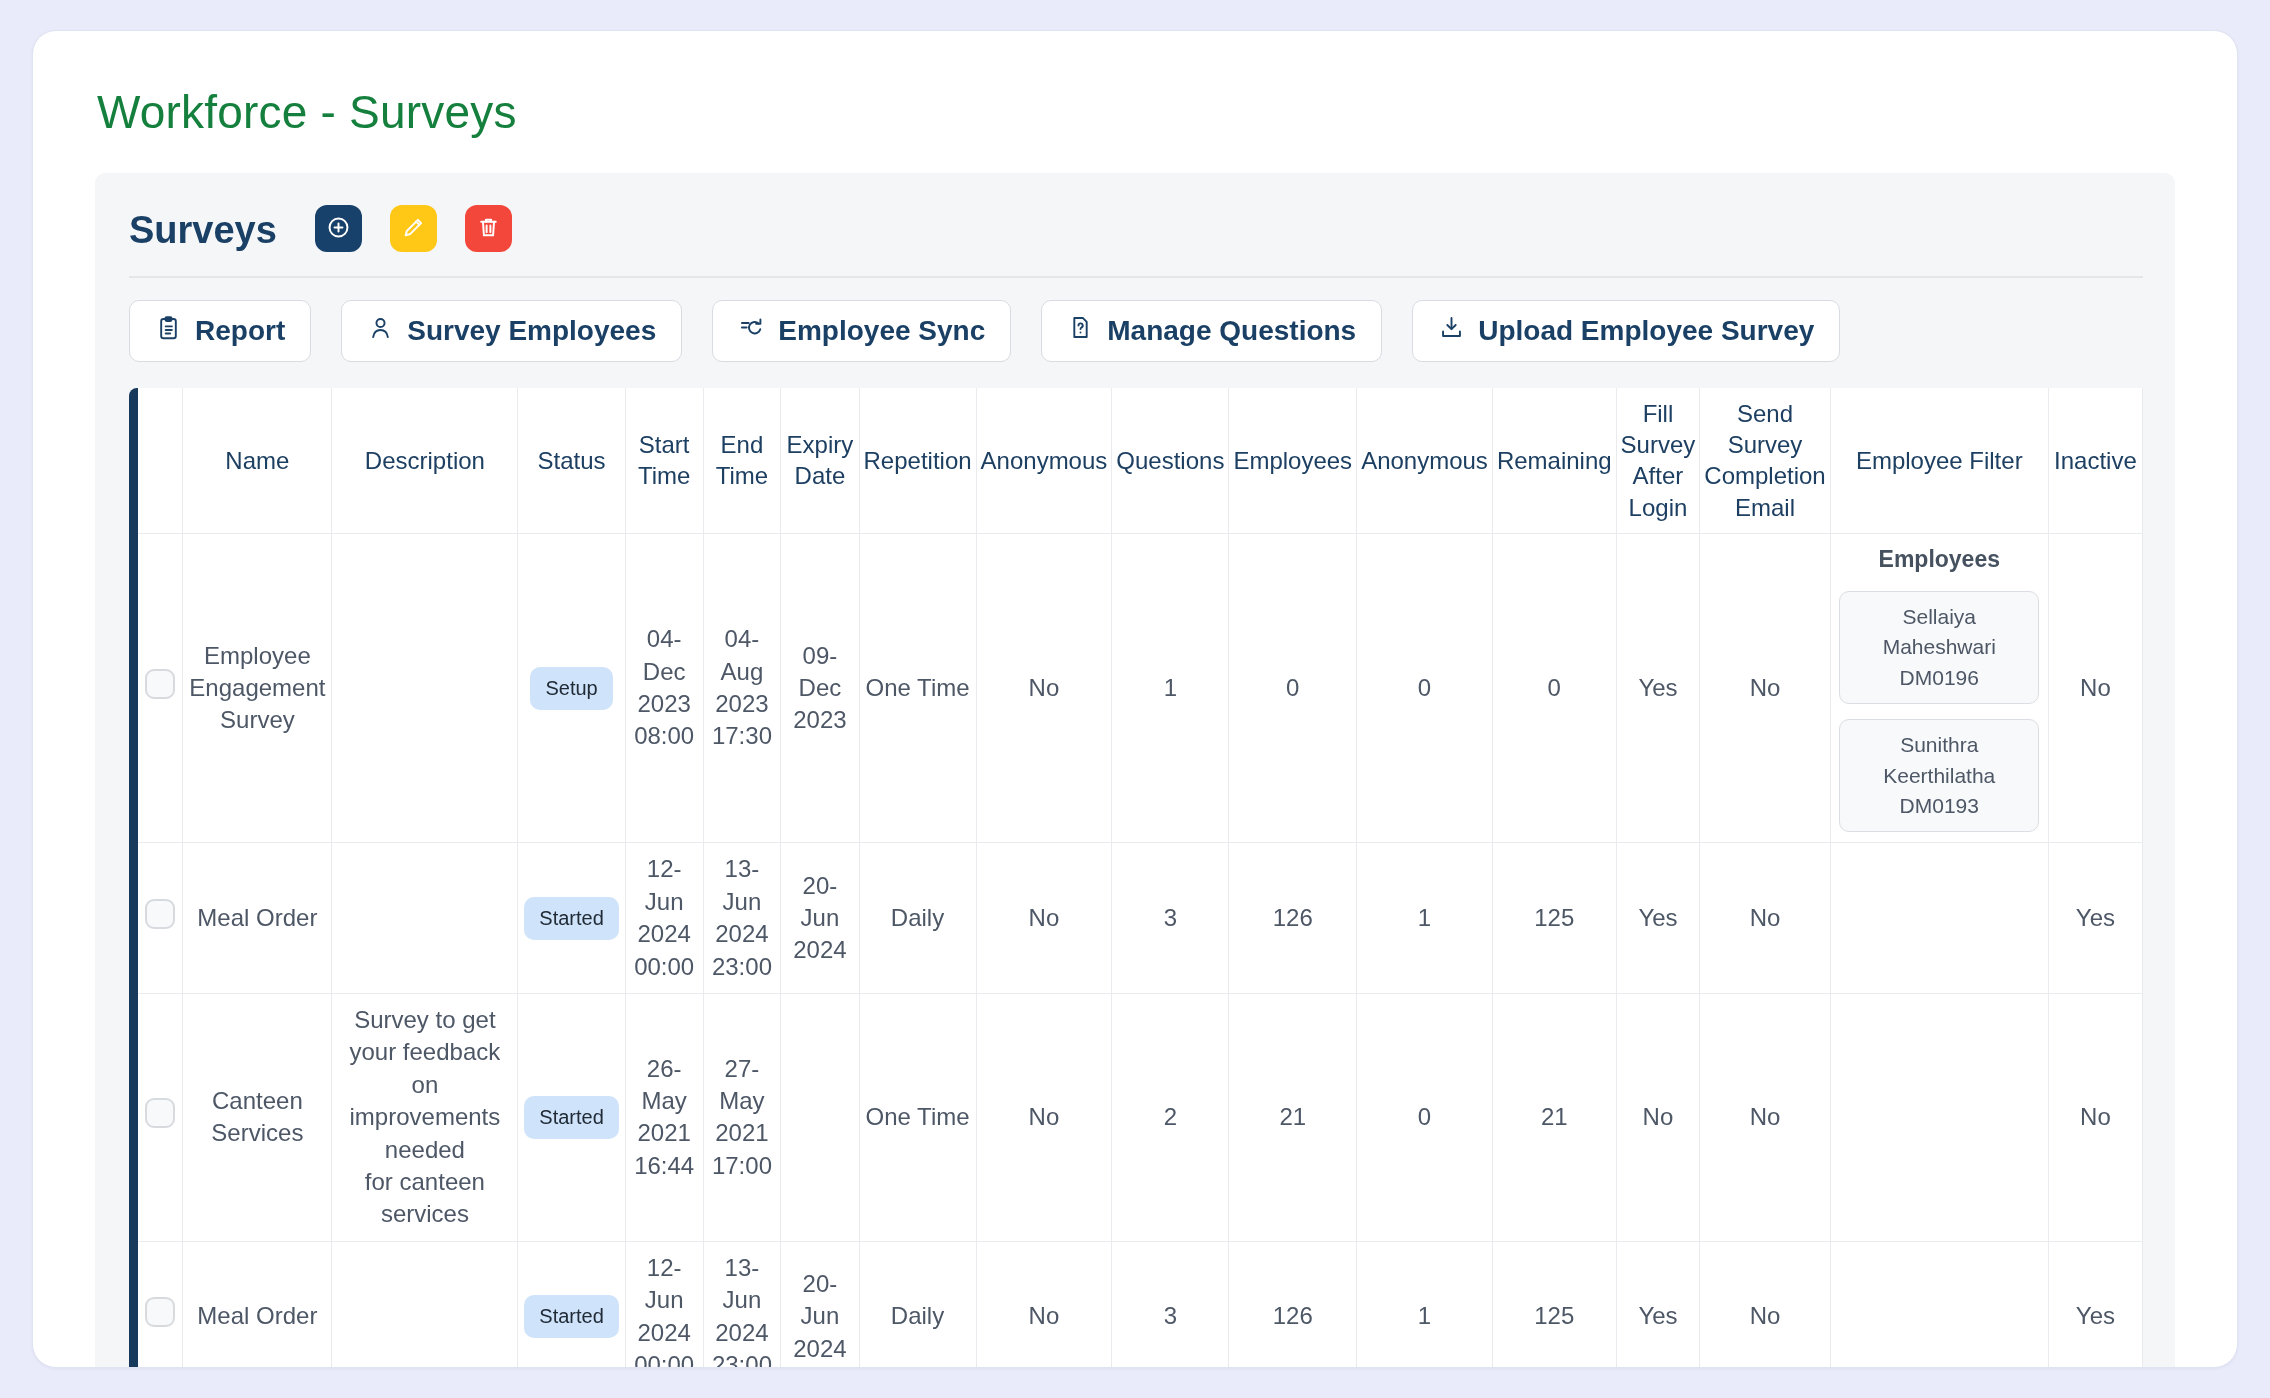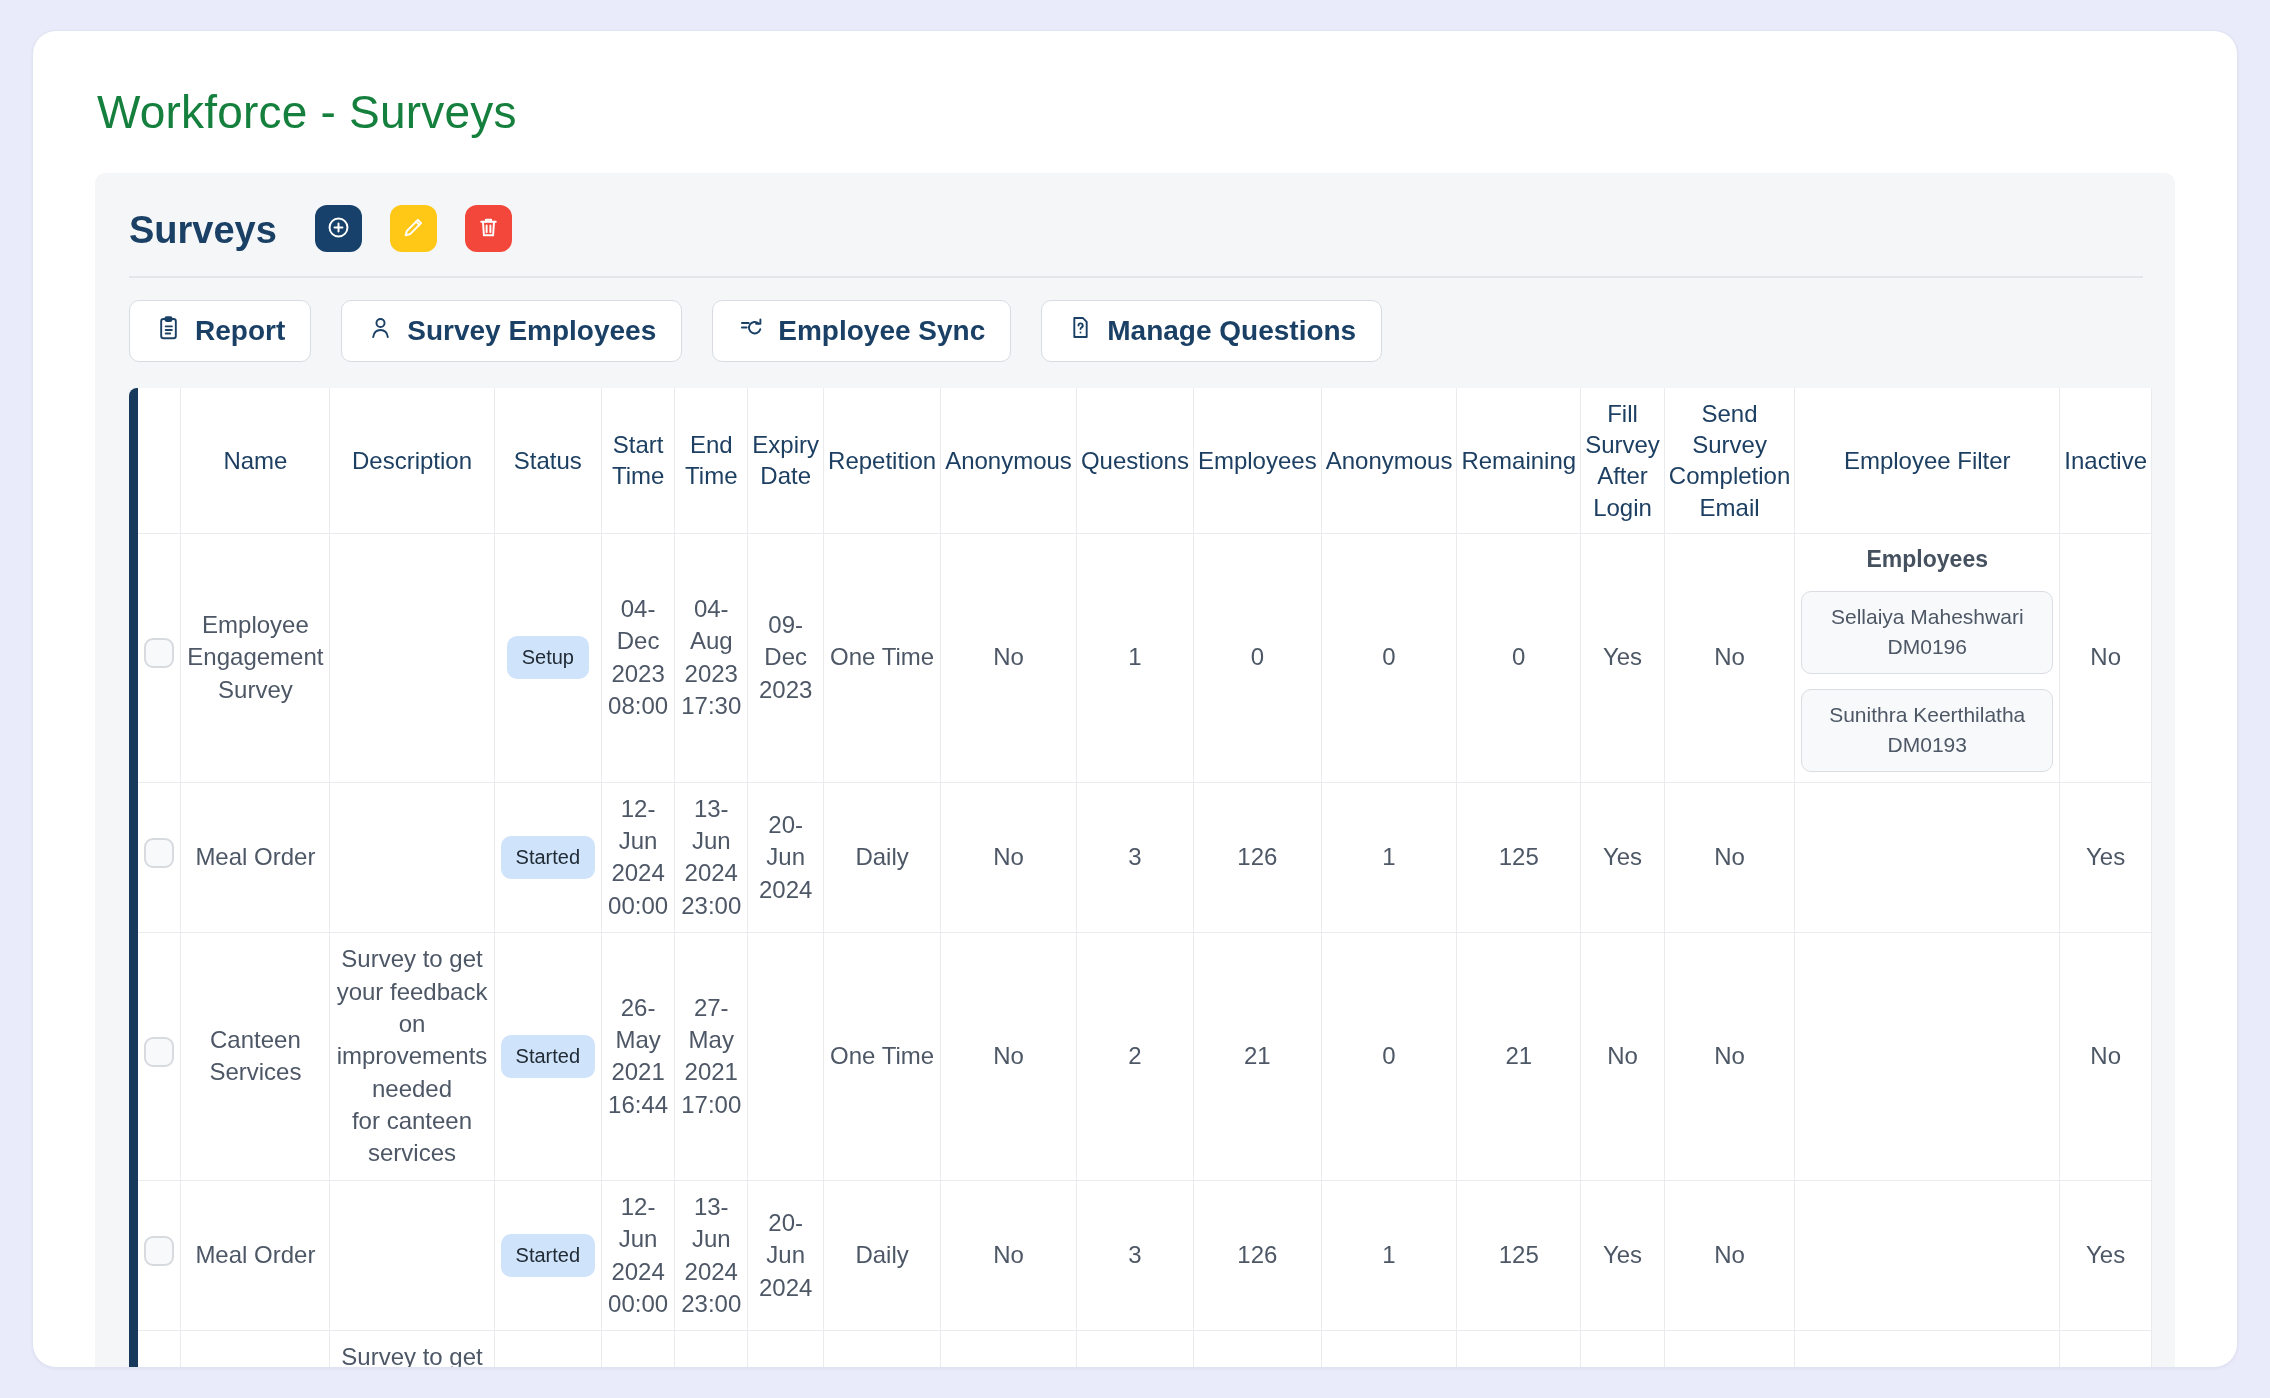--- a/index.html
+++ b/index.html
@@ -71,21 +71,21 @@
     display:inline-block; background:#cfe3fa; color:#212b36;
     border-radius:10px; padding:8px 15px; font-size:20px;
   }
   .checkbox {
     display:inline-block; width:30px; height:30px;
     background:#f8f9fb; border:2px solid #d7dade; border-radius:9px;
   }
   .filter-label { font-size:23px; font-weight:bold; color:#45515f; margin-bottom:16px; }
   .chips { display:flex; flex-direction:column; gap:15px; align-items:center; }
   .chip {
-    width:252px; background:#f8f9fa; border:1.5px solid #dadde2; border-radius:10px;
+    width:200px; background:#f8f9fa; border:1.5px solid #dadde2; border-radius:10px;
     padding:10px 8px; font-size:21px; color:#4d5766; line-height:1.45;
   }
 </style>
 </head>
 <body>
 
 <div class="card">
   <h1 class="page-title">Workforce - Surveys</h1>
 
   <div class="panel">
@@ -154,20 +154,30 @@
       </button>
       <button>
         <span>
           <svg viewBox="0 0 24 24">
               <path d="M6.5 3.5h7.5l3.5 3.5v13.5h-11z"></path>
               <path d="M10.2 10.2a1.9 1.9 0 1 1 2.6 1.8c-.6.3-.8.7-.8 1.4"></path>
               <path d="M12 16.3v.2"></path>
             </svg>
         </span>
         <span>Manage Questions</span>
+      </button>
+      <button>
+        <span>
+          <svg viewBox="0 0 24 24">
+              <path d="M4.5 15.5v4h15v-4"></path>
+              <path d="M12 3.5V13"></path>
+              <path d="M8.3 9.8l3.7 3.7 3.7-3.7"></path>
+            </svg>
+        </span>
+        <span>Upload Employee Survey</span>
       </button>
     </div>
 
     <div class="table-wrap">
       <div class="left-bar"></div>
       <table>
         <colgroup id="cols">
             <col style="width: 50px;">
             <col style="width: 145px;">
             <col style="width: 250px;">

